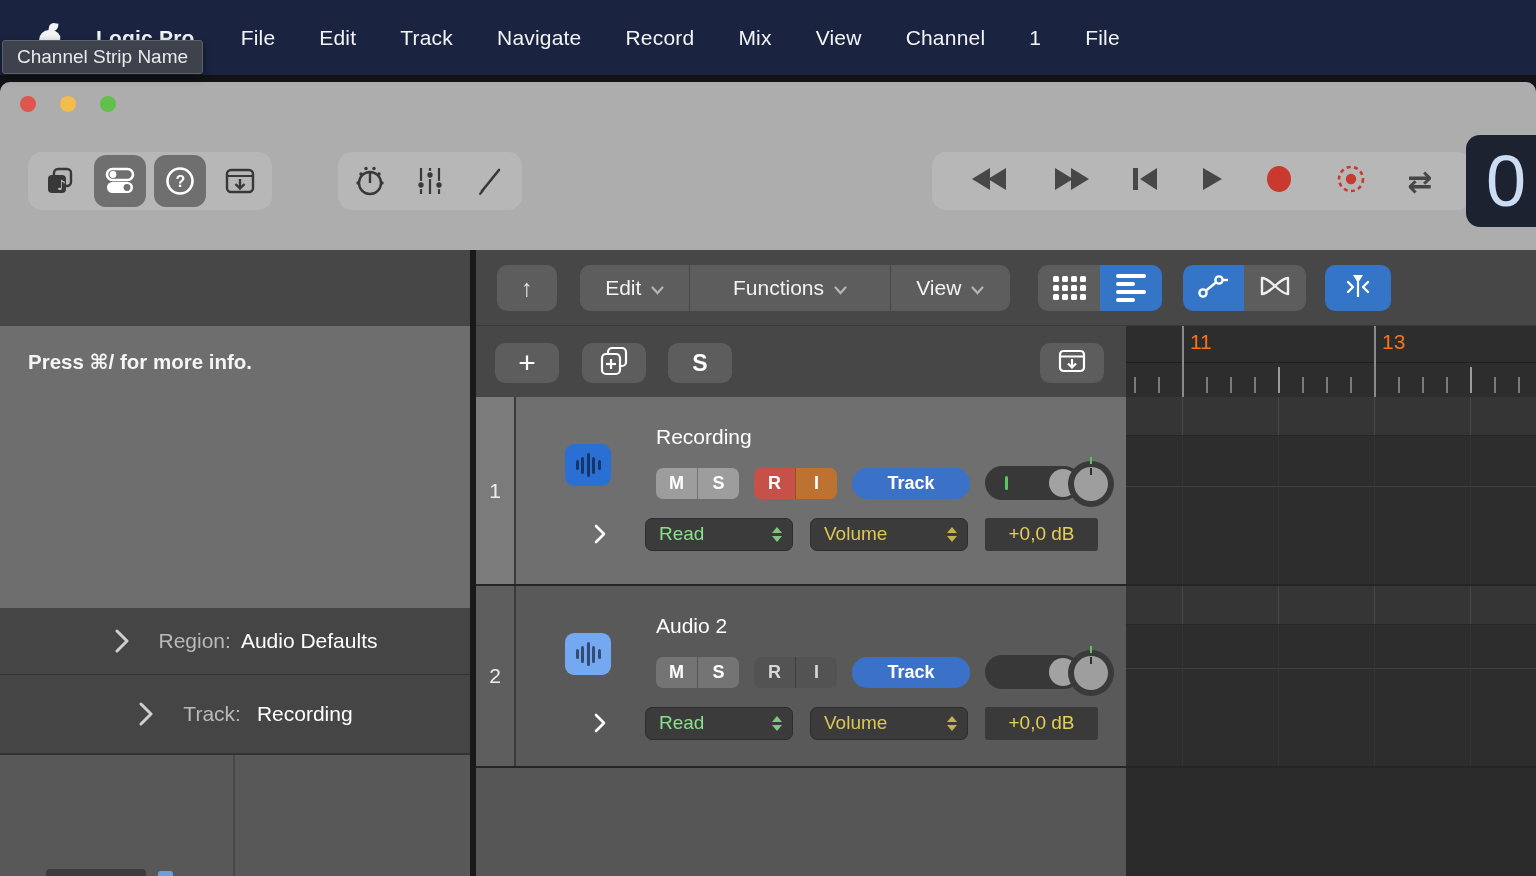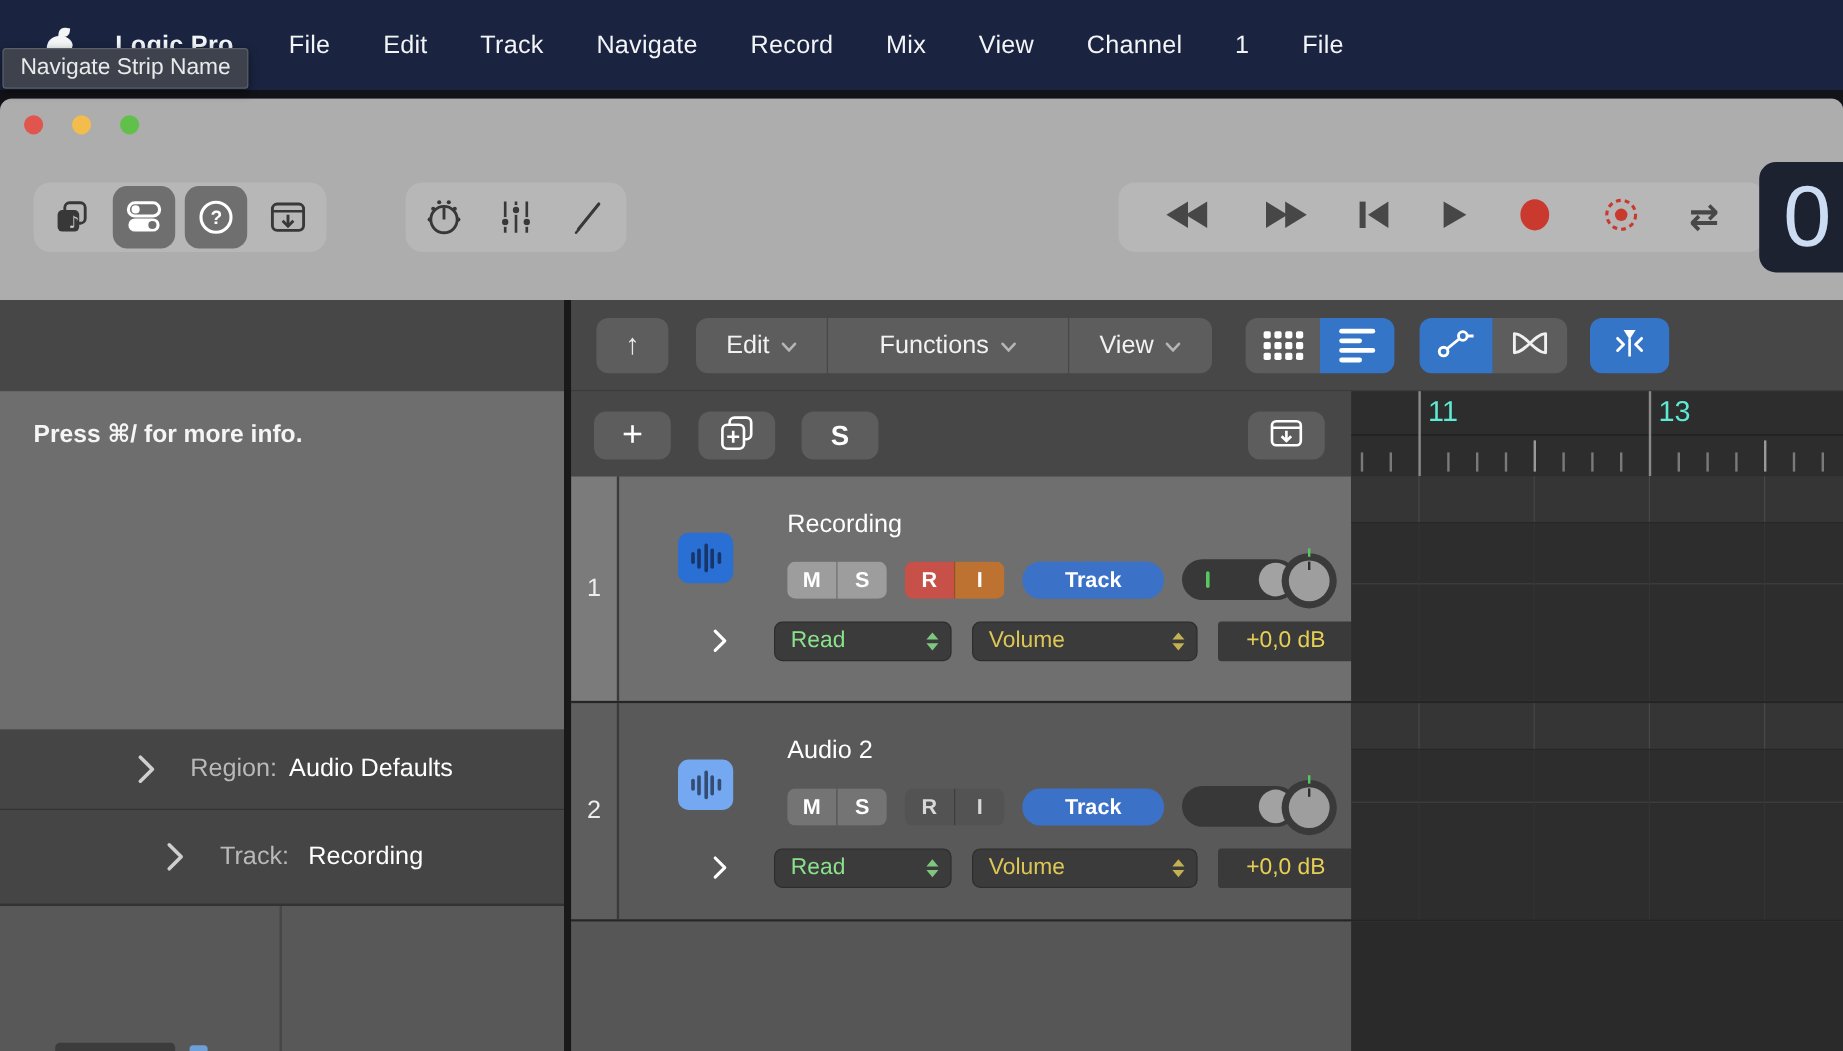--- a/index.html
+++ b/index.html
@@ -111,21 +111,21 @@
   .sm-btn{position:absolute;top:17px;height:40px;width:64px;background:#5d5d5d;border-radius:10px;display:flex;align-items:center;justify-content:center;color:#fff;}
   #btn-plus{left:19px;font-size:30px;font-weight:300;}
   #btn-dup{left:106px;}
   #btn-s{left:192px;font-size:23px;font-weight:600;}
   #btn-hide{left:564px;}
 
   
   #ruler{left:1126px;top:76px;width:410px;height:71px;background:#2d2d2d;}
   #ruler .split{position:absolute;left:0;top:36px;width:410px;height:1px;background:#1f1f1f;}
   .bar-line{position:absolute;top:0;width:2px;height:71px;background:#8a8a8a;}
-  .bar-num{position:absolute;top:4px;font-size:24px;color:#5eead4;}
+  .bar-num{position:absolute;top:4px;font-size:21px;color:#f97316;}
   .tick{position:absolute;bottom:4px;width:2px;height:16px;background:#7a7a7a;}
   .tick--tall{height:26px;background:#9a9a9a;}
 
   
   .track{left:476px;width:1060px;}
   #track-1{top:147px;height:187px;}
   #track-2{top:336px;height:180px;}
   .numcol{position:absolute;left:0;top:0;width:38px;height:100%;display:flex;align-items:center;justify-content:center;color:#ededed;font-size:21px;border-right:2px solid #3a3a3a;}
   .thead{position:absolute;left:40px;top:0;width:610px;height:100%;}
   #track-1 .numcol{background:#7b7b7b;}
@@ -155,21 +155,21 @@
   .knob-ctl .ring{position:absolute;left:0;top:2px;width:46px;height:46px;border-radius:50%;background:#3a3a3a;}
   .knob-ctl .cap{position:absolute;left:6px;top:8px;width:34px;height:34px;border-radius:50%;background:#9e9e9e;}
   .knob-ctl .tickm{position:absolute;left:22px;top:9px;width:2px;height:7px;background:#2e2e2e;}
   .knob-ctl .gled{position:absolute;left:22px;top:-2px;width:2px;height:7px;background:#58c85e;}
 
   .auto-row{position:absolute;left:78px;top:120px;display:flex;align-items:center;gap:17px;height:34px;}
   .disc-chev{color:#fff;margin-right:22px;}
   .combo{height:33px;background:#3b3b3b;border:1px solid #2d2d2d;border-radius:7px;display:flex;align-items:center;justify-content:space-between;padding:0 10px 0 13px;box-sizing:border-box;}
   .combo .txt{font-size:19px;}
   .combo-read{width:148px;color:#8be08b;}
-  .combo-vol{width:188px;color:#dcc656;}
+  .combo-vol{width:158px;color:#dcc656;}
   .stepper{display:flex;flex-direction:column;gap:3px;align-items:center;opacity:.85;}
   .stepper b{width:0;height:0;border-left:5px solid transparent;border-right:5px solid transparent;}
   .stepper b.up{border-bottom:6px solid currentColor;}
   .stepper b.dn{border-top:6px solid currentColor;}
   .valbox{width:113px;height:33px;background:#3a3a3a;border-radius:3px;color:#e6cf55;font-size:19px;display:flex;align-items:center;justify-content:center;}
 
   
   .lane{position:absolute;left:650px;top:0;width:410px;height:100%;background:#2d2d2d;}
   .lane-strip{position:absolute;left:0;top:0;width:100%;height:38px;background:#353535;border-bottom:1px solid #272727;}
   .lane-hline{position:absolute;left:0;width:100%;height:1px;background:#404040;}
@@ -198,21 +198,21 @@
     <span class="menu-item">Navigate</span>
     <span class="menu-item">Record</span>
     <span class="menu-item">Mix</span>
     <span class="menu-item">View</span>
     <span class="menu-item">Channel</span>
     <span class="menu-item">1</span>
     <span class="menu-item">File</span>
   </div>
 </div>
 
-<div id="tooltip" class="abs">Navigate Strip Name</div>
+<div id="tooltip" class="abs">Channel Strip Name</div>
 
 <div id="window" class="abs">
 
   <div id="toolbar" class="abs">
     <div id="tl-red" class="tl abs"></div>
     <div id="tl-yellow" class="tl abs"></div>
     <div id="tl-green" class="tl abs"></div>
 
     <div id="group-view" class="btn-group abs">
       <div class="tbtn">

